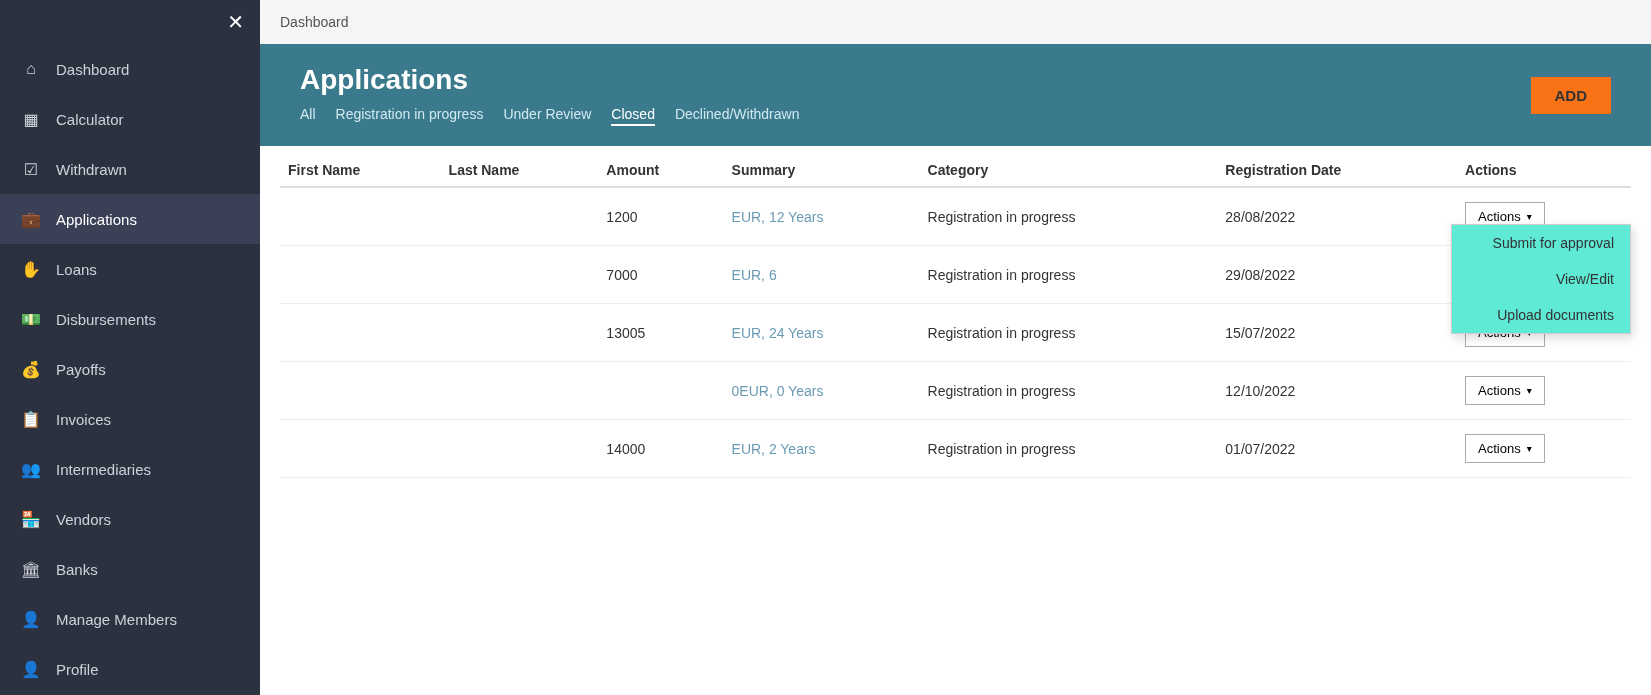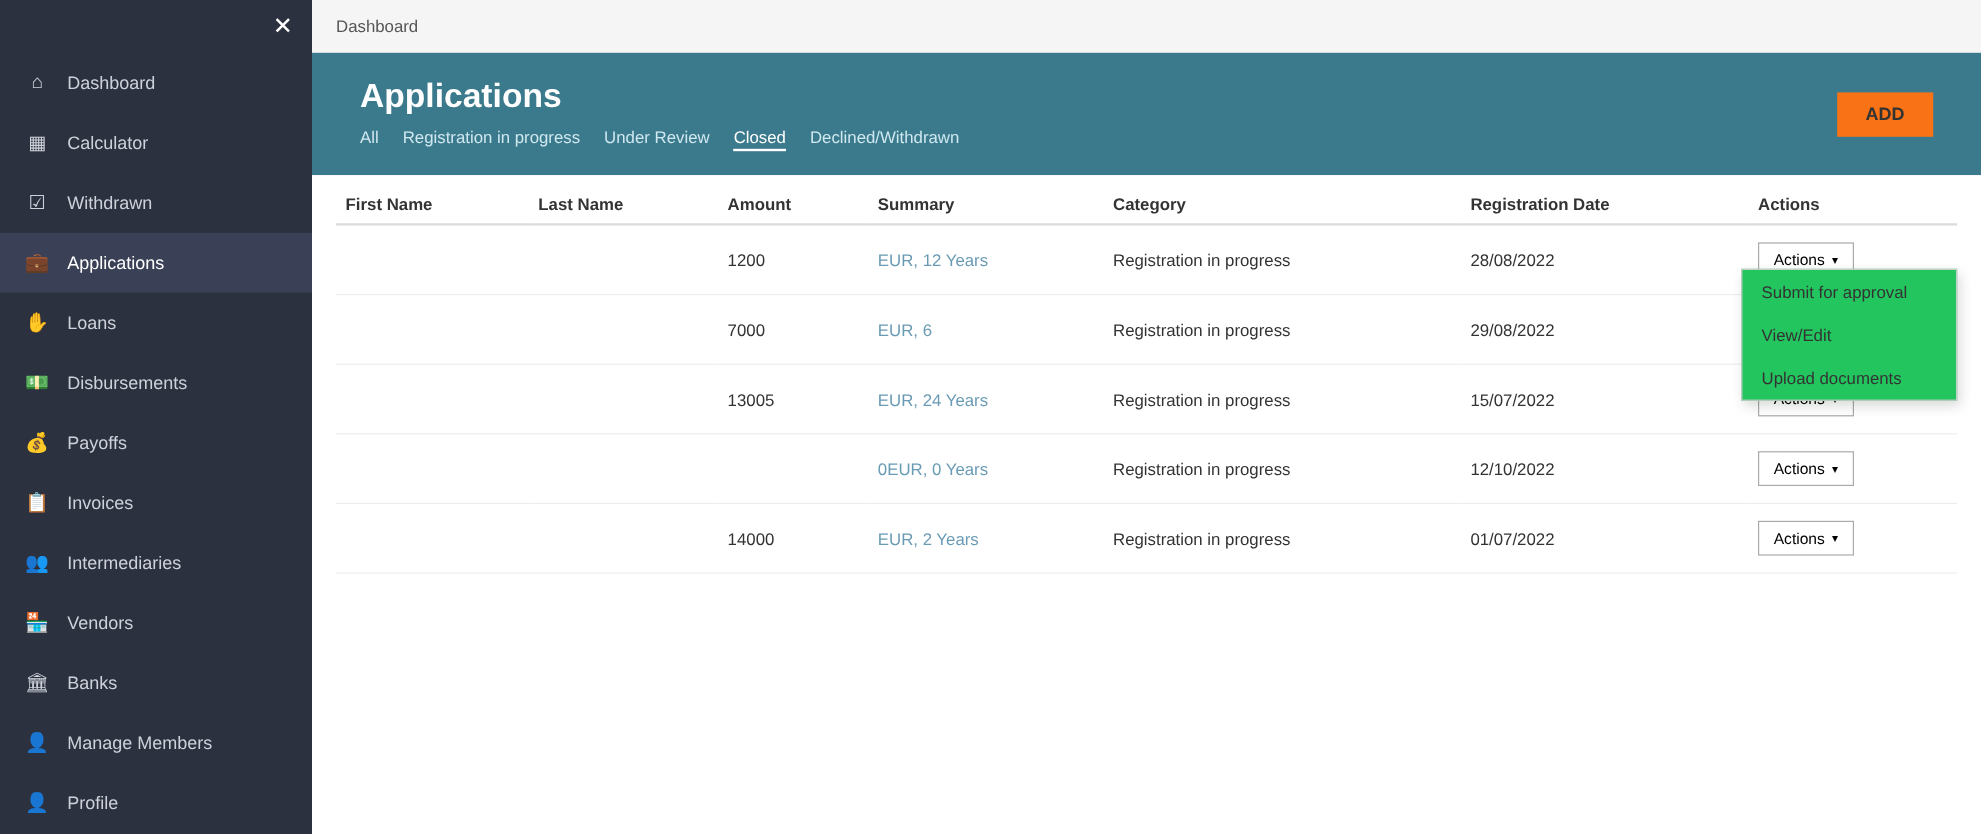--- a/index.html
+++ b/index.html
@@ -137,25 +137,26 @@
       position: relative;
     }
     .actions-btn .chevron { font-size: 10px; }
     .actions-cell { position: relative; }
 
     
     .dropdown-menu {
       position: absolute;
       right: 0;
       top: 36px;
-      background: #22c55e;
+      background: #5eead4;
       border: 1px solid #ccc;
       box-shadow: 2px 4px 10px rgba(0,0,0,0.15);
       z-index: 100;
       min-width: 180px;
+      text-align: right;
     }
     .dropdown-menu .dropdown-item {
       padding: 10px 16px;
       font-size: 14px;
       cursor: pointer;
       color: #333;
       display: block;
     }
   </style>
 </head>

